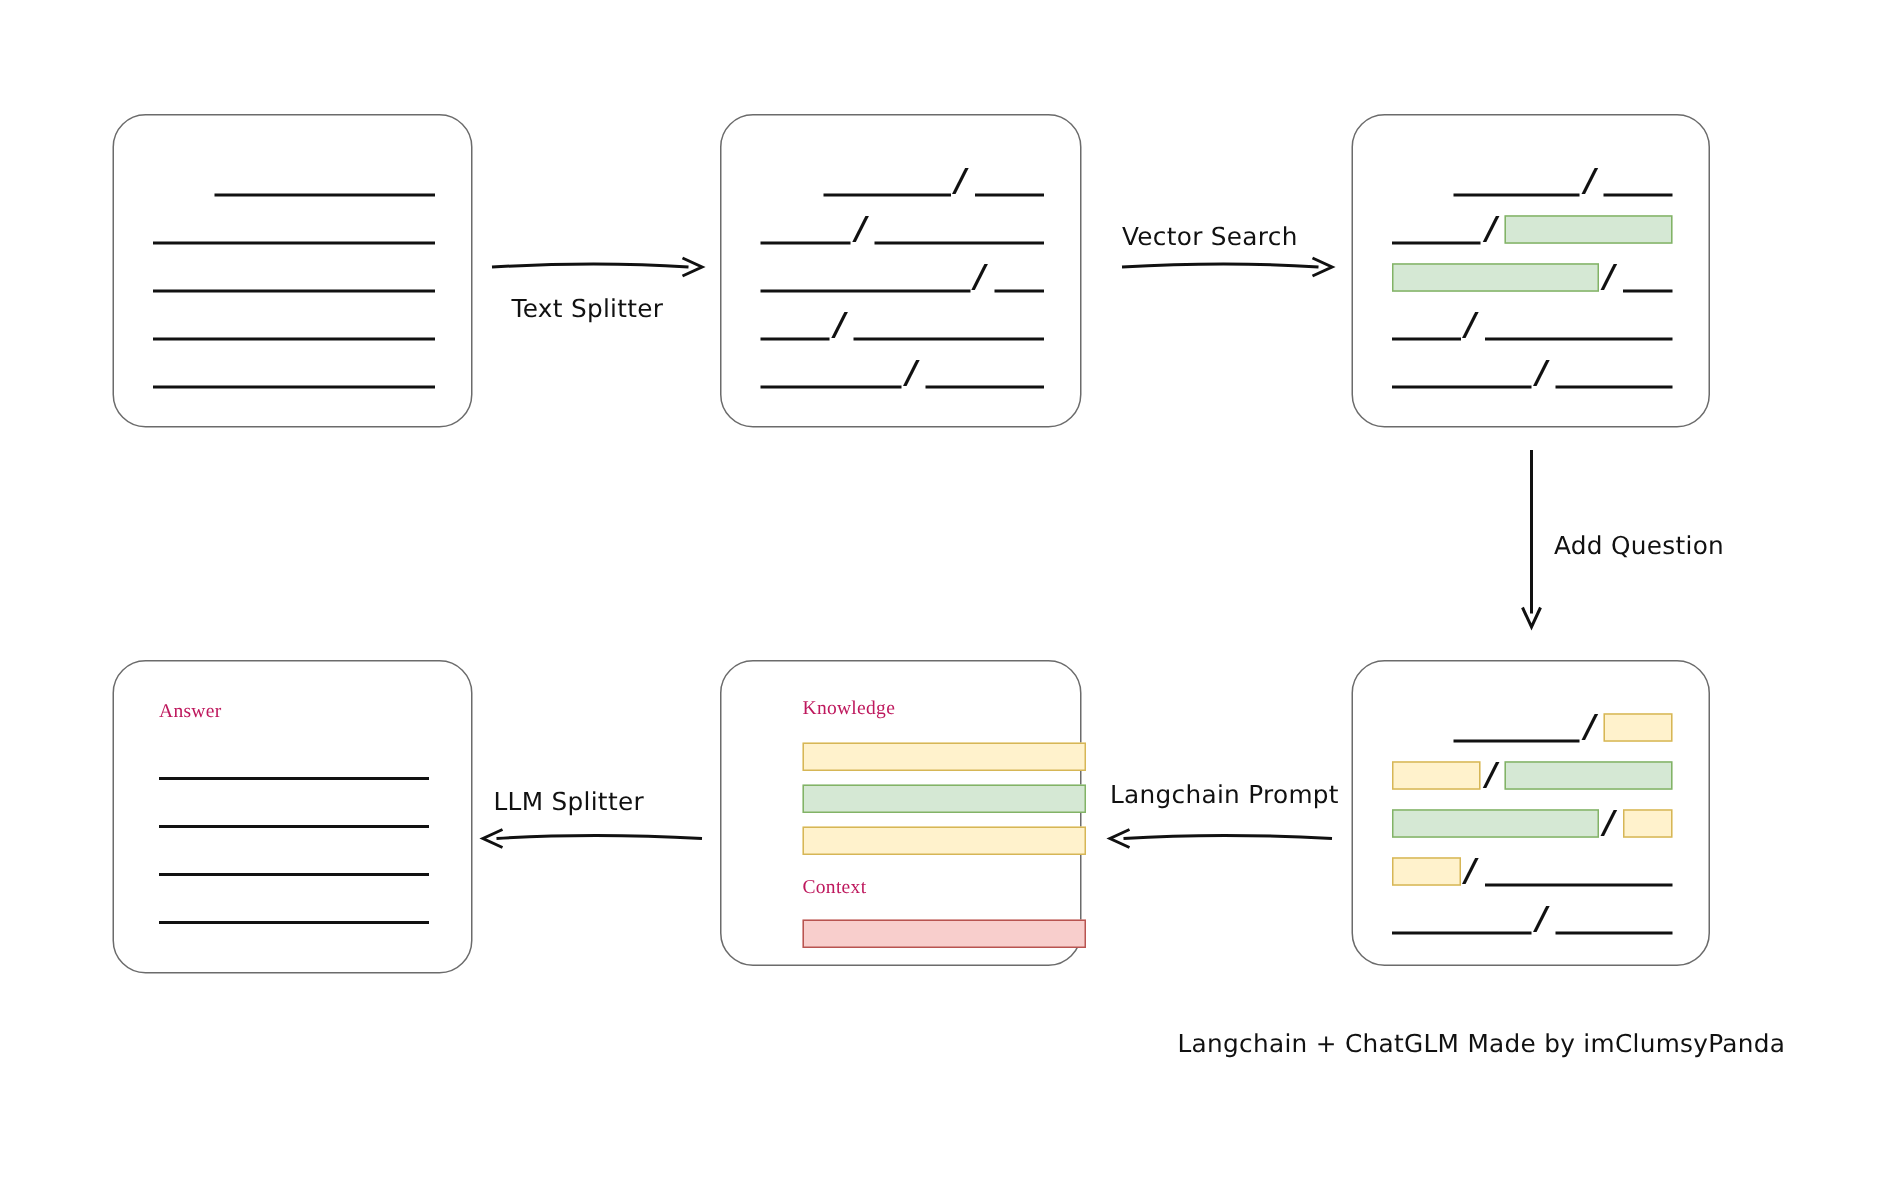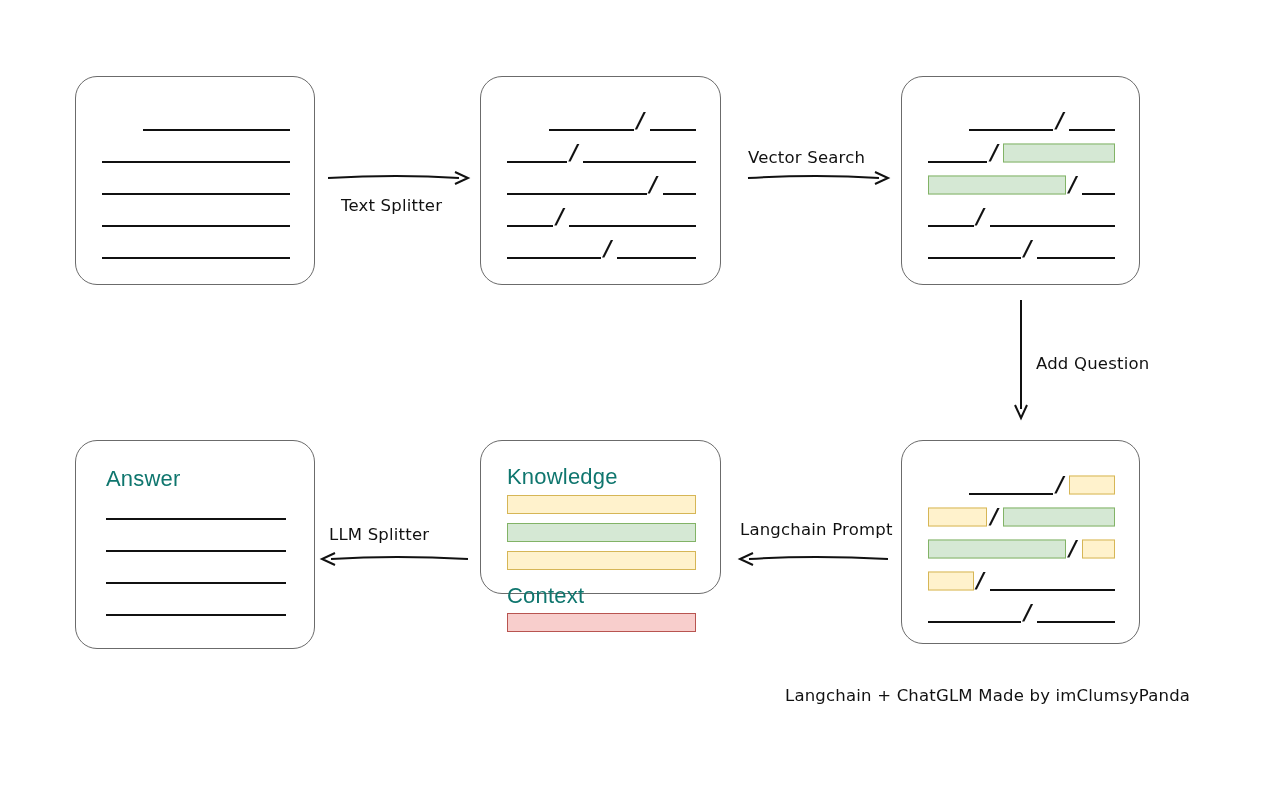--- a/index.html
+++ b/index.html
@@ -64,23 +64,23 @@
     height: 19px;
     border-width: 1.4px;
     border-style: solid;
   }
   .bar.green { background: #d5e8d4; border-color: #82b366; }
   .bar.yellow { background: #fff2cc; border-color: #d6b656; }
   .bar.red   { background: #f8cecc; border-color: #b85450; }
 
   .node-label {
     position: absolute;
-    font-family: Liberation Sans, sans-serif;
-    font-size: 22px;
-    color: #0f766e;
+    font-family: Liberation Serif, serif;
+    font-size: 13px;
+    color: #be185d;
     letter-spacing: 0.2px;
     white-space: nowrap;
   }
 
   
   .edge {
     position: absolute;
   }
   .edge-label {
     position: absolute;
@@ -166,21 +166,21 @@
           <div class="chunk yellow" style="left: 26px; top: 140px; width: 45.6px;"></div>
           <div class="slash" style="left: 74.6px; top: 140px;">/</div>
           <div class="rule" style="left: 87.6px; top: 148px; width: 125.4px;"></div>
           <div class="rule" style="left: 26px; top: 180px; width: 92.9348px;"></div>
           <div class="slash" style="left: 121.935px; top: 172px;">/</div>
           <div class="rule" style="left: 134.935px; top: 180px; width: 78.0652px;"></div>
         </div>
       </div>
     </div>
 
-  <div class="node" id="prompt-box" style="left: 480px; top: 440px; width: 241px; height: 154px;">
+  <div class="node" id="prompt-box" style="left: 480px; top: 440px; width: 241px; height: 204px; padding-left: 28px;">
     <div class="node-inner">
       <div class="node-label" id="prompt-knowledge-label" style="left: 26px; top: 23px;">Knowledge</div>
       <div class="node-label" id="prompt-question-label" style="left: 26px; top: 142px;">Context</div>
       <div id="prompt-bars">
           <div class="bar yellow" style="left: 26px; top: 54px; width: 189px;"></div>
           <div class="bar green" style="left: 26px; top: 82px; width: 189px;"></div>
           <div class="bar yellow" style="left: 26px; top: 110px; width: 189px;"></div>
           <div class="bar red" style="left: 26px; top: 172px; width: 189px;"></div>
         </div>
     </div>

